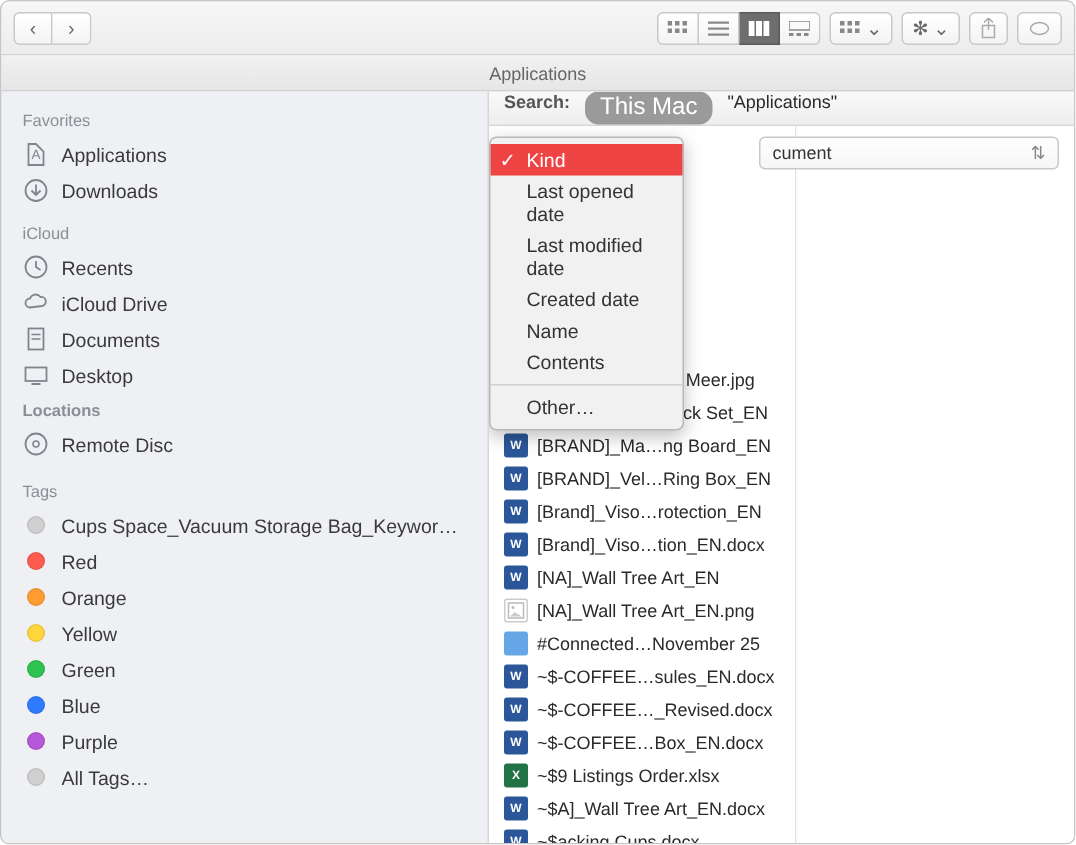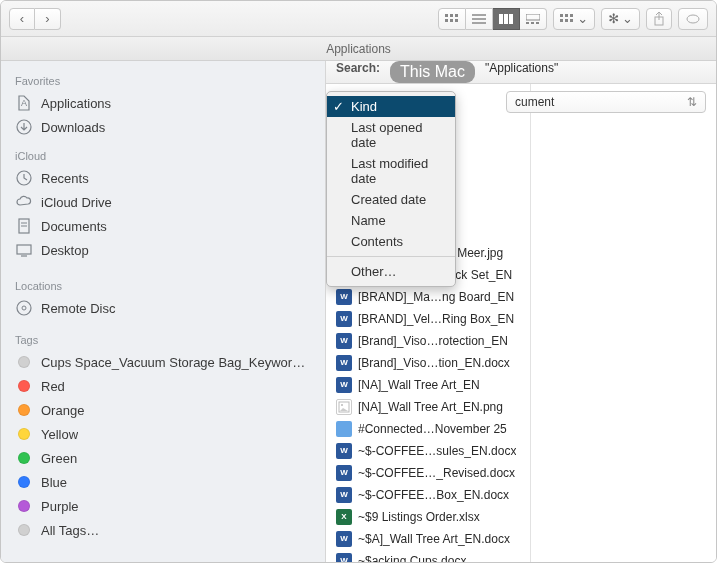--- a/index.html
+++ b/index.html
@@ -34,21 +34,21 @@
 .fic.word { background:#2b579a;}
 .fic.excel { background:#217346;}
 .fic.img { background:#fff; border:1px solid #ccc;}
 .fic.folder { background:#66a6e6;}
 .fic.jpg { background:#fff; border:1px solid #ccc;}
 .column2 { flex:1; background:#fff;}
 .filecols { display:flex; height:100%;}
 .filecol { width:205px; border-right:1px solid #e2e2e2; overflow:hidden;}
 .dropdown { position:absolute; top:30px; left:0; width:130px; background:#f1f1f1; border:1px solid #b9b9b9; border-radius:5px; box-shadow:0 4px 12px rgba(0,0,0,0.25); z-index:100; padding:4px 0; font-size:13px;}
 .dd-item { padding:3px 12px 3px 24px; position:relative; cursor:default; color:#333;}
-.dd-item.selected { background:#0c4a6e; color:#fff;}
+.dd-item.selected { background:#ef4444; color:#fff;}
 .dd-item.selected::before { content:"✓"; position:absolute; left:6px; }
 .dd-sep { height:1px; background:#d0d0d0; margin:4px 0;}
 svg { display:block; }
 </style>
 </head>
 <body>
 
 <div class="window">
   <div class="toolbar">
     <div class="tb-group">
@@ -190,21 +190,21 @@
           <div class="sb-item">
             <span class="ic">
               <svg width="18" height="18" viewBox="0 0 18 18">
                 <rect x="2" y="4" width="14" height="9" fill="none" stroke="#7f858c" stroke-width="1.2"></rect>
                 <line x1="6" y1="15" x2="12" y2="15" stroke="#7f858c" stroke-width="1.2"></line>
               </svg>
             </span>
             <span>Desktop</span>
           </div>
         </div>
-      <div class="section-title" style="margin-top:12px;">Locations</div>
+      <div class="section-title" style="margin-top:0;font-weight:bold;">Locations</div>
       <div id="sb-loc">
           <div class="sb-item">
             <span class="ic">
               <svg width="18" height="18" viewBox="0 0 18 18">
                 <circle cx="9" cy="9" r="7" fill="none" stroke="#7f858c" stroke-width="1.2"></circle>
                 <circle cx="9" cy="9" r="2" fill="none" stroke="#7f858c"></circle>
               </svg>
             </span>
             <span>Remote Disc</span>
           </div>

